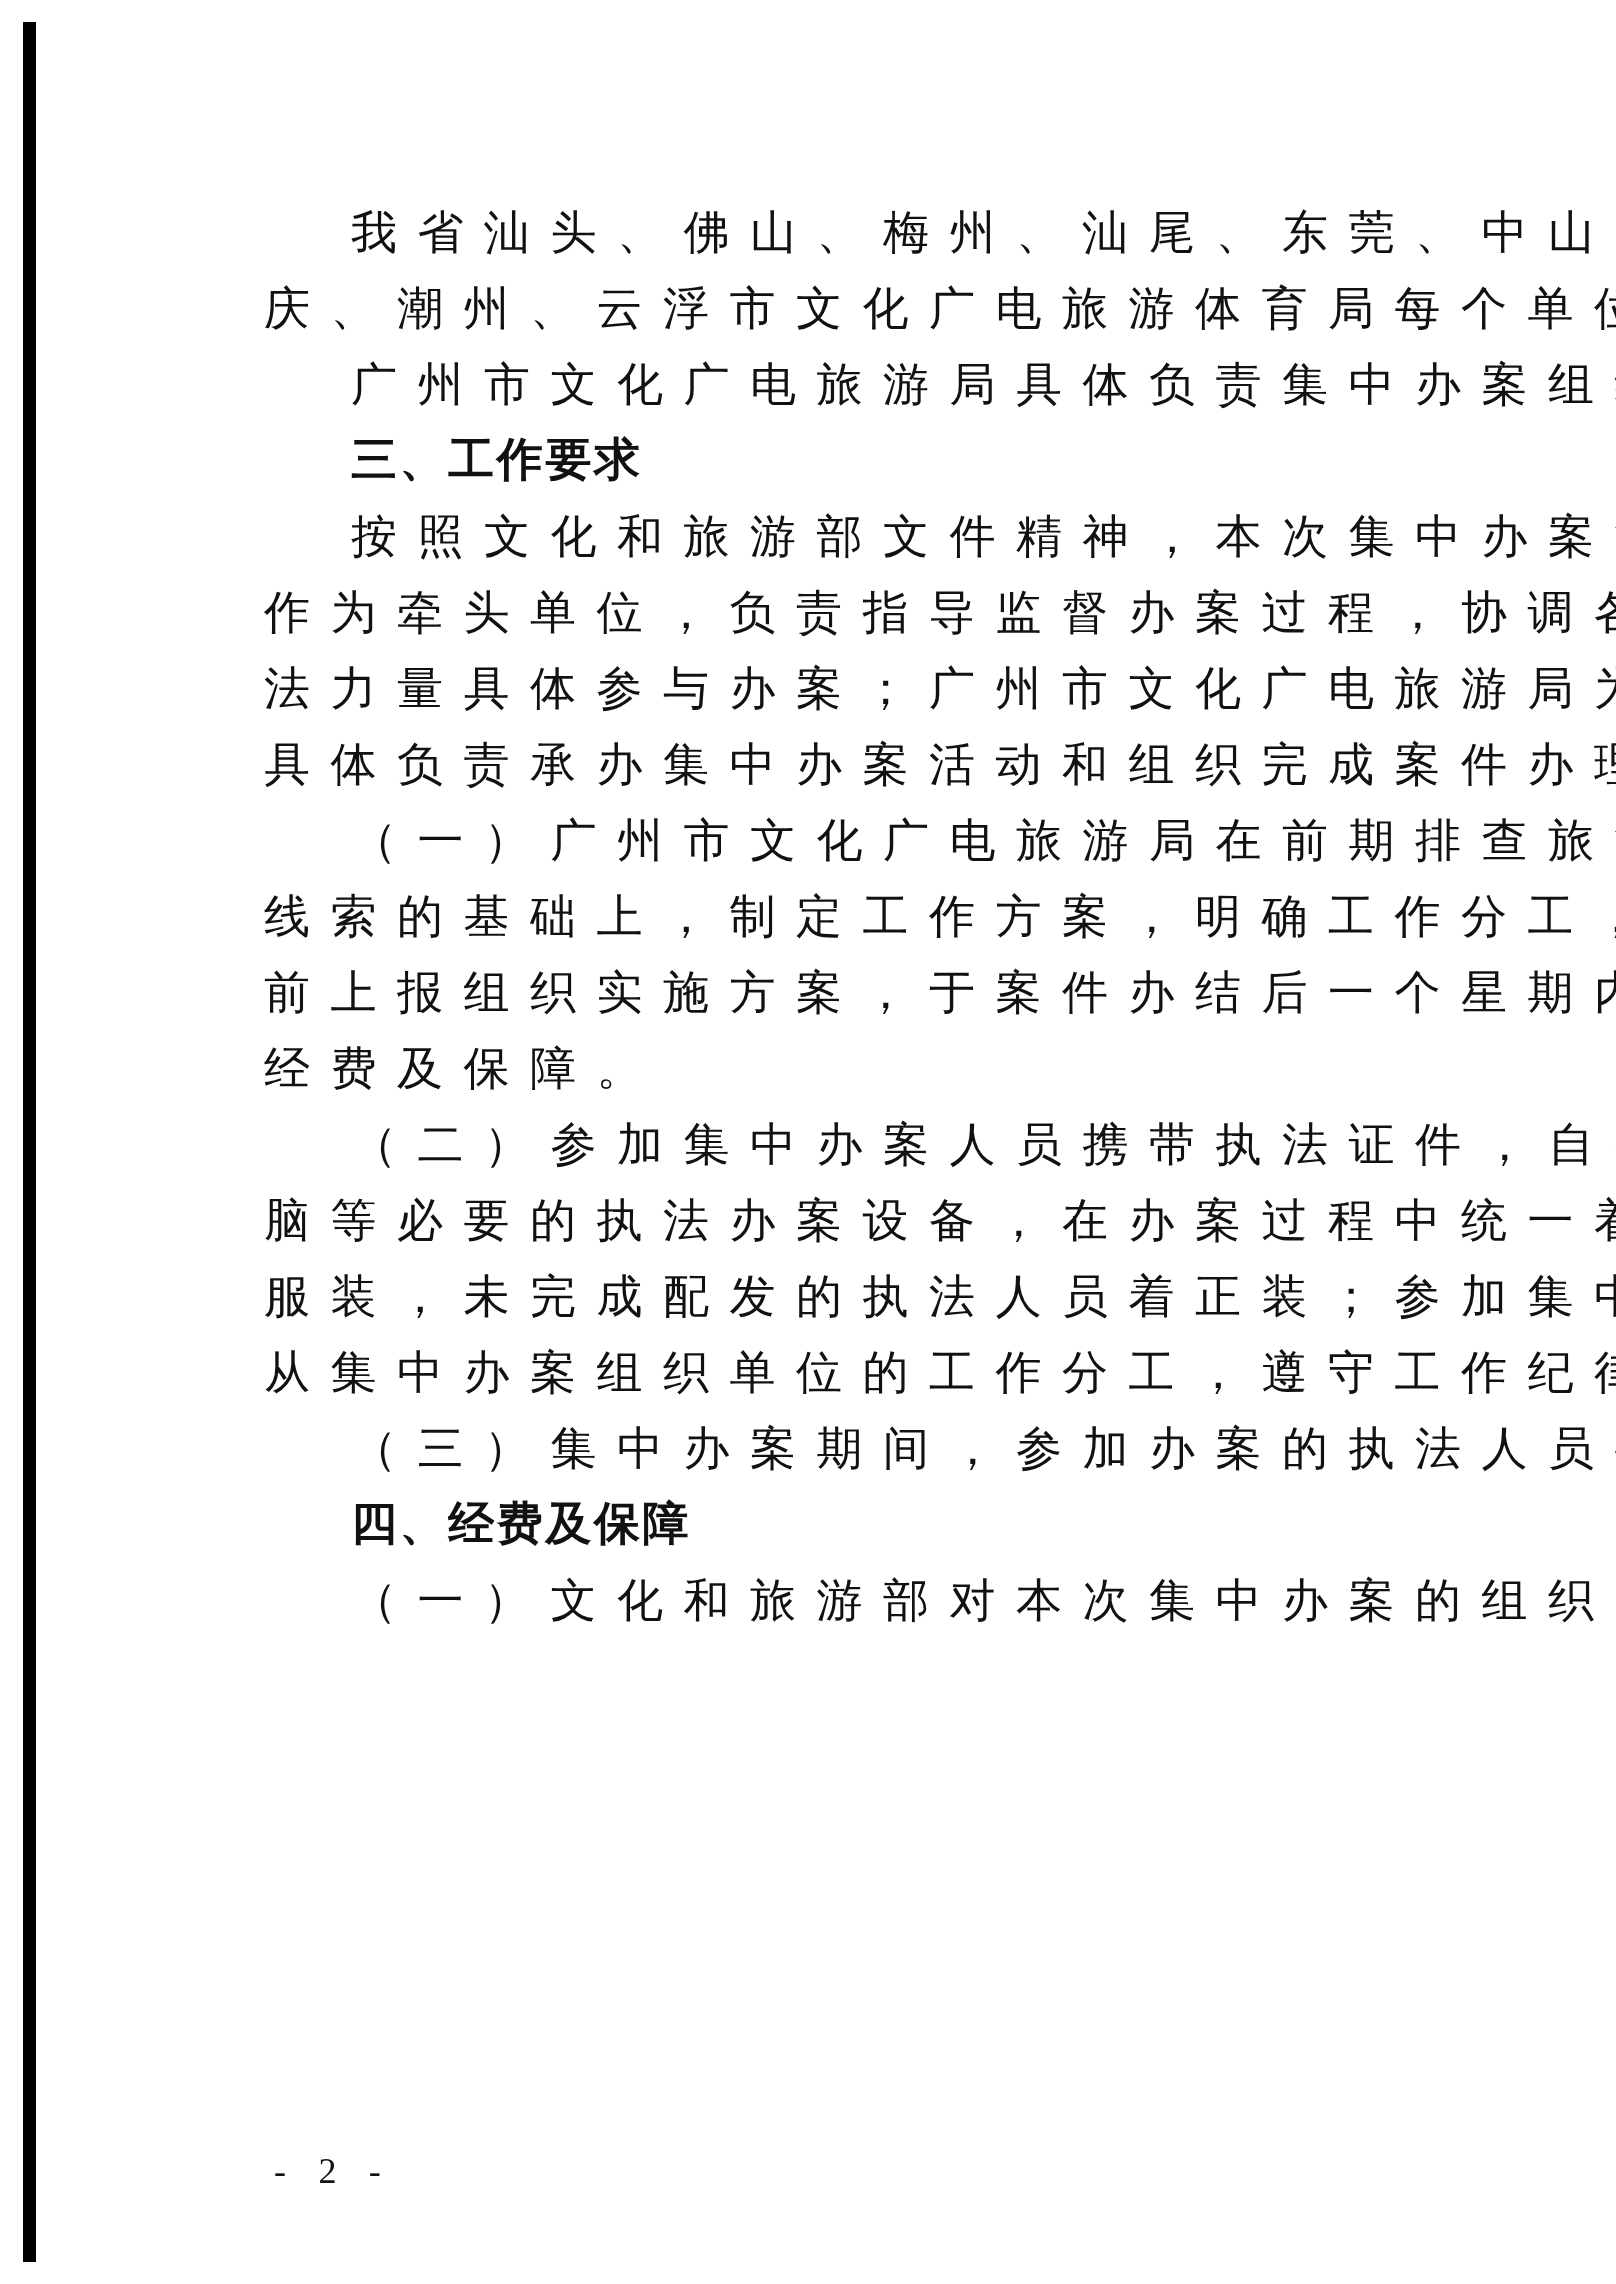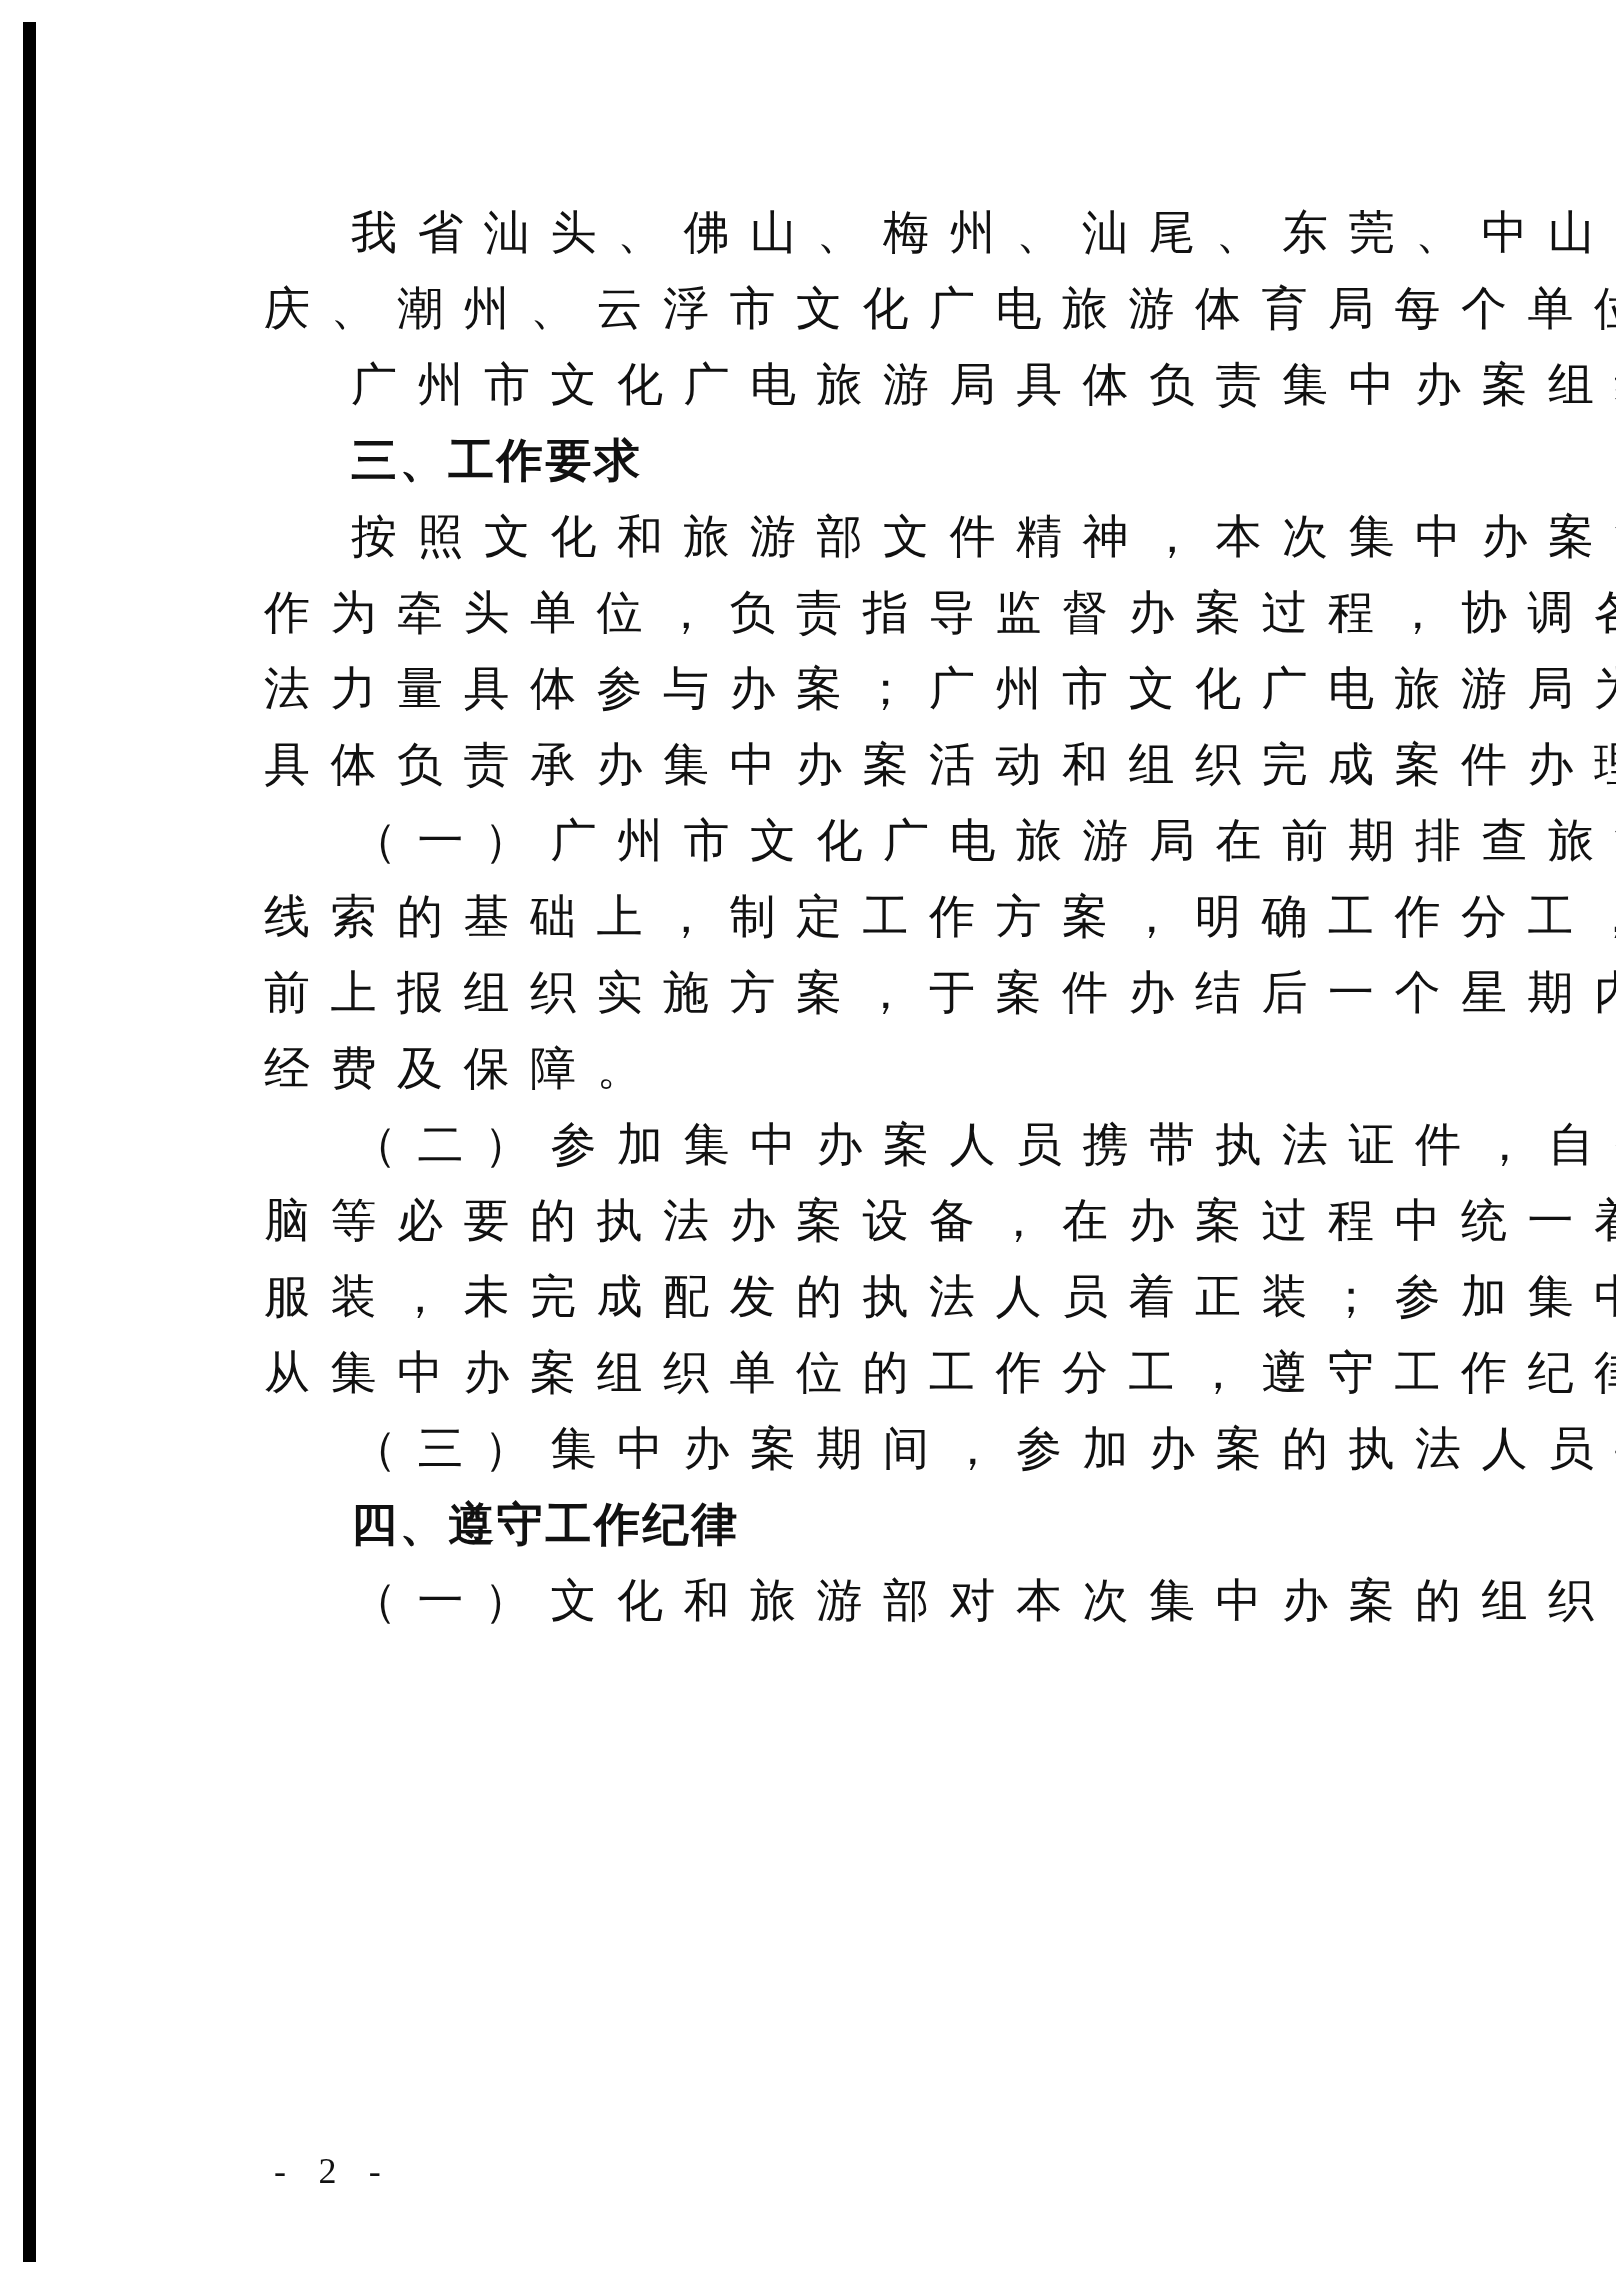--- a/index.html
+++ b/index.html
@@ -32,21 +32,21 @@
     .line {
       height: 76px;
       line-height: 76px;
       font-size: 46px;
       letter-spacing: 20.5px;
       white-space: nowrap;
       overflow: visible;
     }
     .line.indent { padding-left: 87px; }
     .heading {
-      font-family: Liberation Sans, sans-serif;
+      font-family: Liberation Serif, serif;
       font-weight: bold;
       letter-spacing: 2.6px;
       font-size: 46px;
     }
     .page-number {
       position: absolute;
       left: 274px;
       top: 2150px;
       font-size: 36px;
       letter-spacing: 11.7px;
@@ -69,18 +69,18 @@
   <div class="line">具体负责承办集中办案活动和组织完成案件办理。</div>
   <div class="line indent">（一）广州市文化广电旅游局在前期排查旅游市场案件</div>
   <div class="line">线索的基础上，制定工作方案，明确工作分工，于3月9日</div>
   <div class="line">前上报组织实施方案，于案件办结后一个星期内上报工作总</div>
   <div class="line">经费及保障。</div>
   <div class="line indent">（二）参加集中办案人员携带执法证件，自备笔记本电</div>
   <div class="line">脑等必要的执法办案设备，在办案过程中统一着春秋季执法</div>
   <div class="line">服装，未完成配发的执法人员着正装；参加集中办案人员服</div>
   <div class="line">从集中办案组织单位的工作分工，遵守工作纪律，具体参与</div>
   <div class="line indent">（三）集中办案期间，参加办案的执法人员要按照属地</div>
-  <div class="line indent heading">四、遵守工作纪律</div>
+  <div class="line indent heading">四、经费及保障</div>
   <div class="line indent">（一）文化和旅游部对本次集中办案的组织实施单位拨</div>
 </div>
 
 <div class="page-number">- 2 -</div>
 
 
 </body></html>

